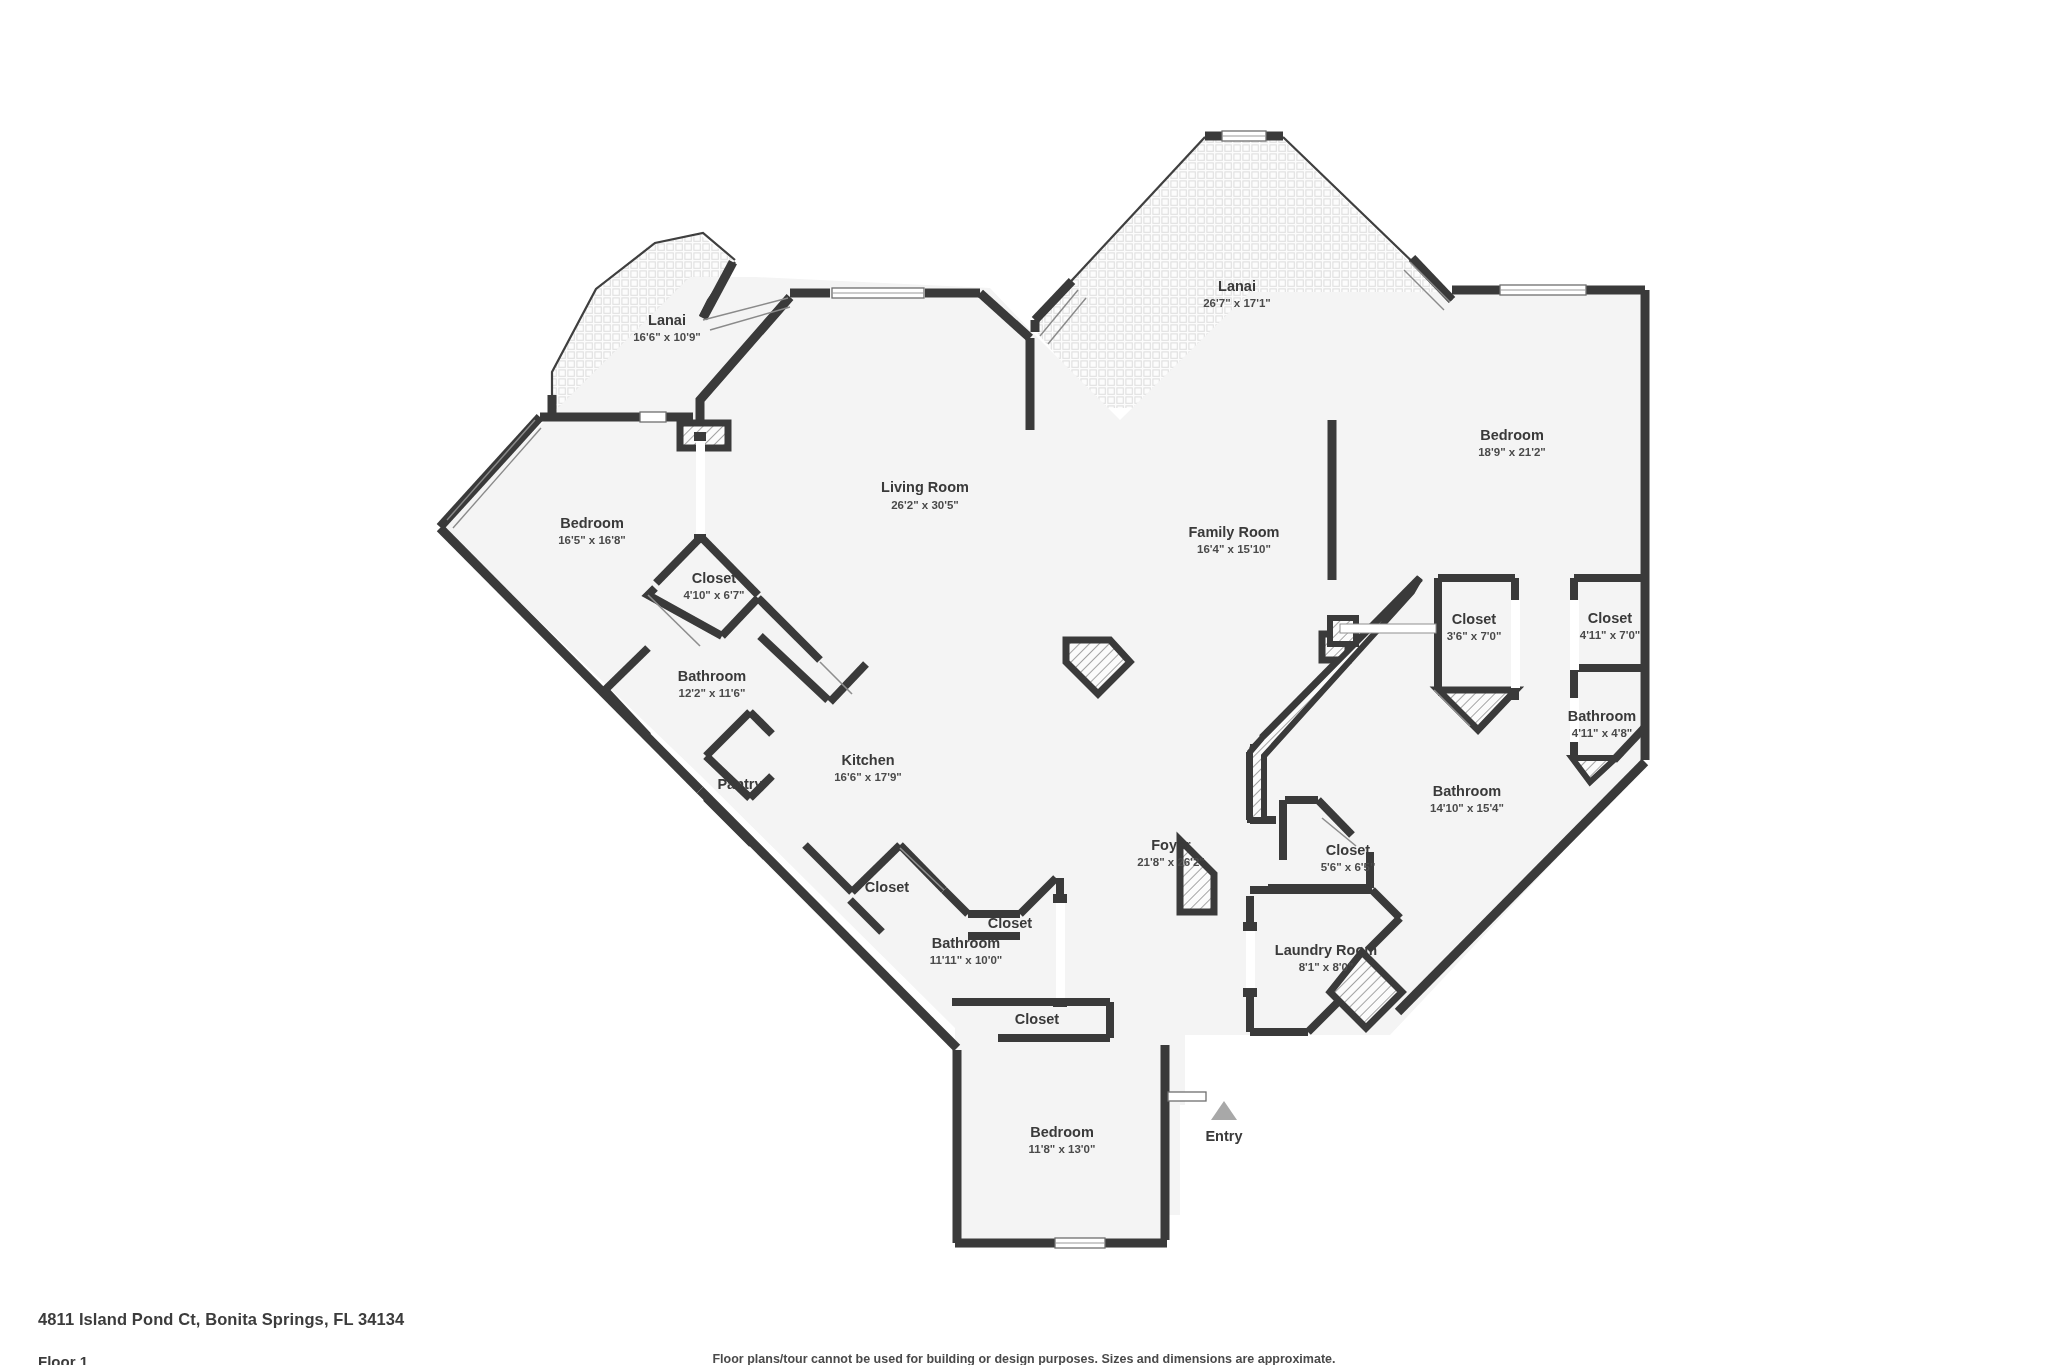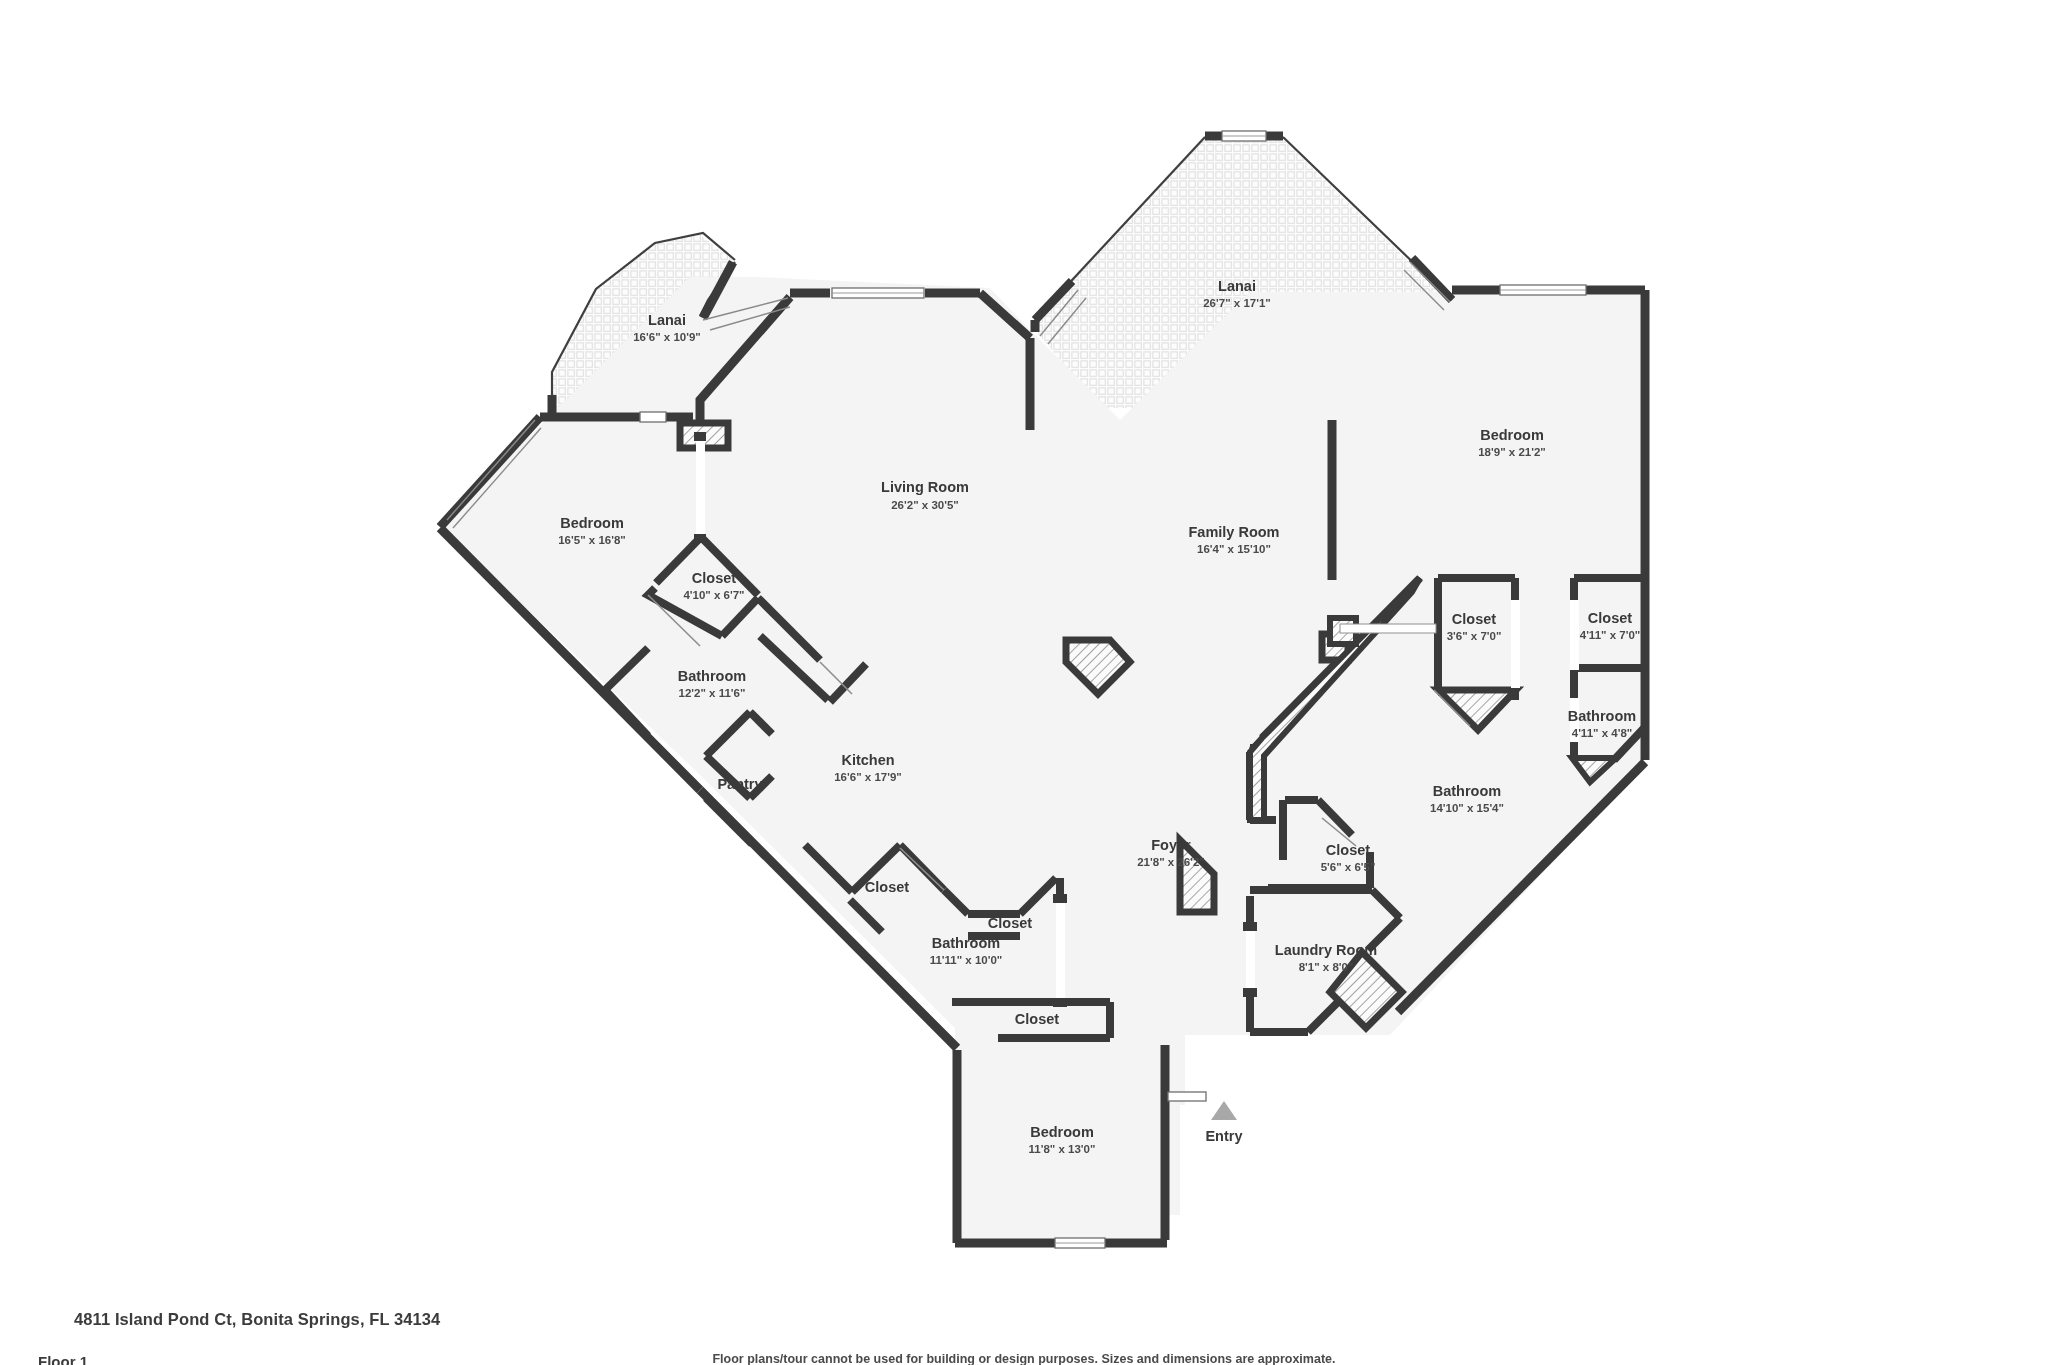--- a/index.html
+++ b/index.html
@@ -5,21 +5,21 @@
   html,body{margin:0;padding:0;}
   body{
     width:2048px;height:1365px;background:#ffffff;
     font-family:"Liberation Sans","DejaVu Sans",sans-serif;
     overflow:hidden;position:relative;
   }
   #plan{position:absolute;left:0;top:0;width:2048px;height:1365px;}
   .rm-name{font-size:14.5px;font-weight:700;fill:#3a3a3a;text-anchor:middle;}
   .rm-dim{font-size:11.5px;font-weight:700;fill:#4a4a4a;text-anchor:middle;}
   .footer{position:absolute;left:0;top:0;width:2048px;height:1365px;pointer-events:none;}
-  .addr{position:absolute;left:38px;top:1310px;font-size:16.5px;font-weight:700;color:#3c3c3c;letter-spacing:.1px;margin-left:36px;}
+  .addr{position:absolute;left:38px;top:1310px;font-size:16.5px;font-weight:700;color:#3c3c3c;letter-spacing:.1px;}
   .floorlbl{position:absolute;left:38px;top:1353px;font-size:15px;font-weight:700;color:#3c3c3c;}
   .disclaimer{position:absolute;left:0;top:1352px;width:2048px;text-align:center;font-size:12.5px;font-weight:700;color:#4a4a4a;}
   .addr,.floorlbl,.disclaimer{white-space:nowrap;}
 </style>
 </head>
 <body>
 
 <svg id="plan" viewBox="0 0 2048 1365">
   <defs>
     <pattern id="screenMesh" width="9" height="9" patternUnits="userSpaceOnUse">

